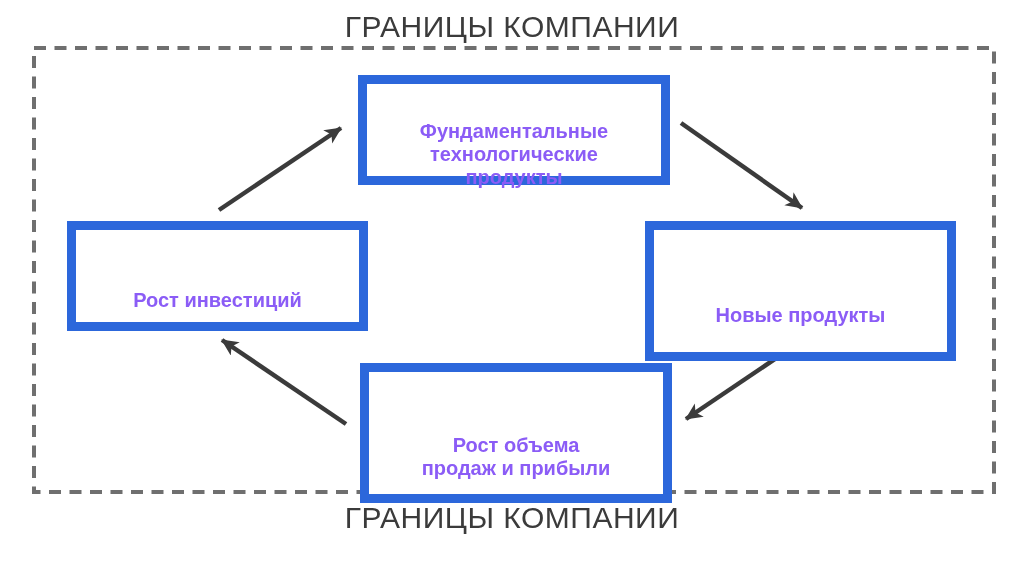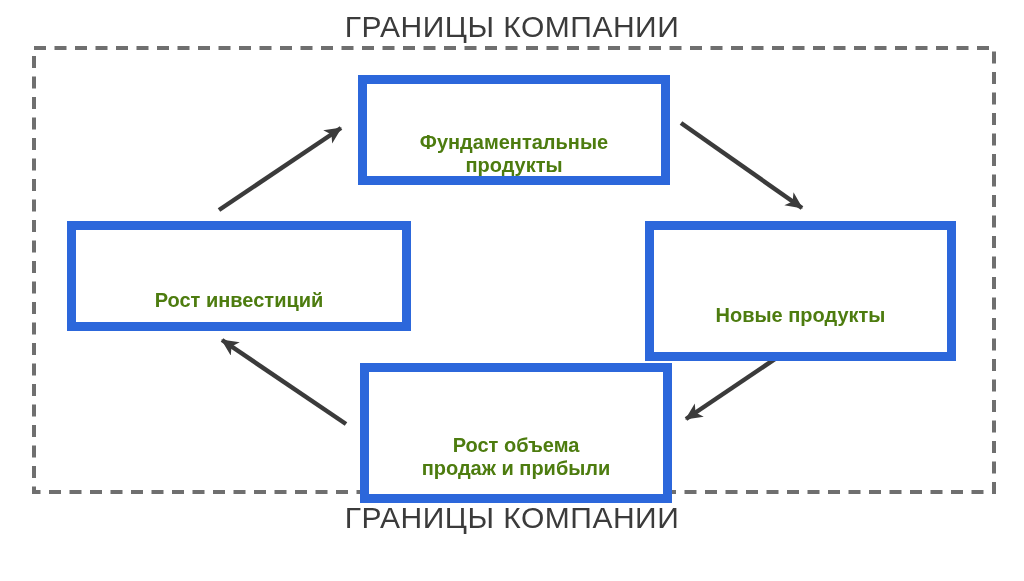--- a/index.html
+++ b/index.html
@@ -41,26 +41,26 @@
     background: #ffffff;
     display: flex;
     align-items: center;
     justify-content: center;
     text-align: center;
   }
   .node .label {
     font-size: 20px;
     font-weight: 600;
     line-height: 23px;
-    color: #4d7c0f;
+    color: #8b5cf6;
     margin-top: 48px;
   }
   .node .label span { display: block; }
   .node-top    { left: 358px; top: 75px;  width: 312px; height: 110px; }
-  .node-left   { left: 67px;  top: 221px; width: 344px; height: 110px; }
+  .node-left   { left: 67px;  top: 221px; width: 301px; height: 110px; }
   .node-right  { left: 645px; top: 221px; width: 311px; height: 140px; }
   .node-bottom { left: 360px; top: 363px; width: 312px; height: 140px; }
 </style>
 </head>
 <body>
 
 <div class="canvas">
 
   <div class="boundary-title top">ГРАНИЦЫ КОМПАНИИ</div>
 
@@ -78,20 +78,21 @@
     <line x1="681" y1="123" x2="802" y2="208" stroke="#3b3b3b" stroke-width="4.5" marker-end="url(#ah)"></line>
 
     <line x1="809" y1="336" x2="686" y2="419" stroke="#3b3b3b" stroke-width="4.5" marker-end="url(#ah)"></line>
 
     <line x1="346" y1="424" x2="222" y2="340" stroke="#3b3b3b" stroke-width="4.5" marker-end="url(#ah)"></line>
   </svg>
 
   <div class="node node-top">
     <div class="label">
       <span>Фундаментальные</span>
+      <span>технологические</span>
       <span>продукты</span>
     </div>
   </div>
 
   <div class="node node-left">
     <div class="label">
       <span>Рост инвестиций</span>
     </div>
   </div>
 

